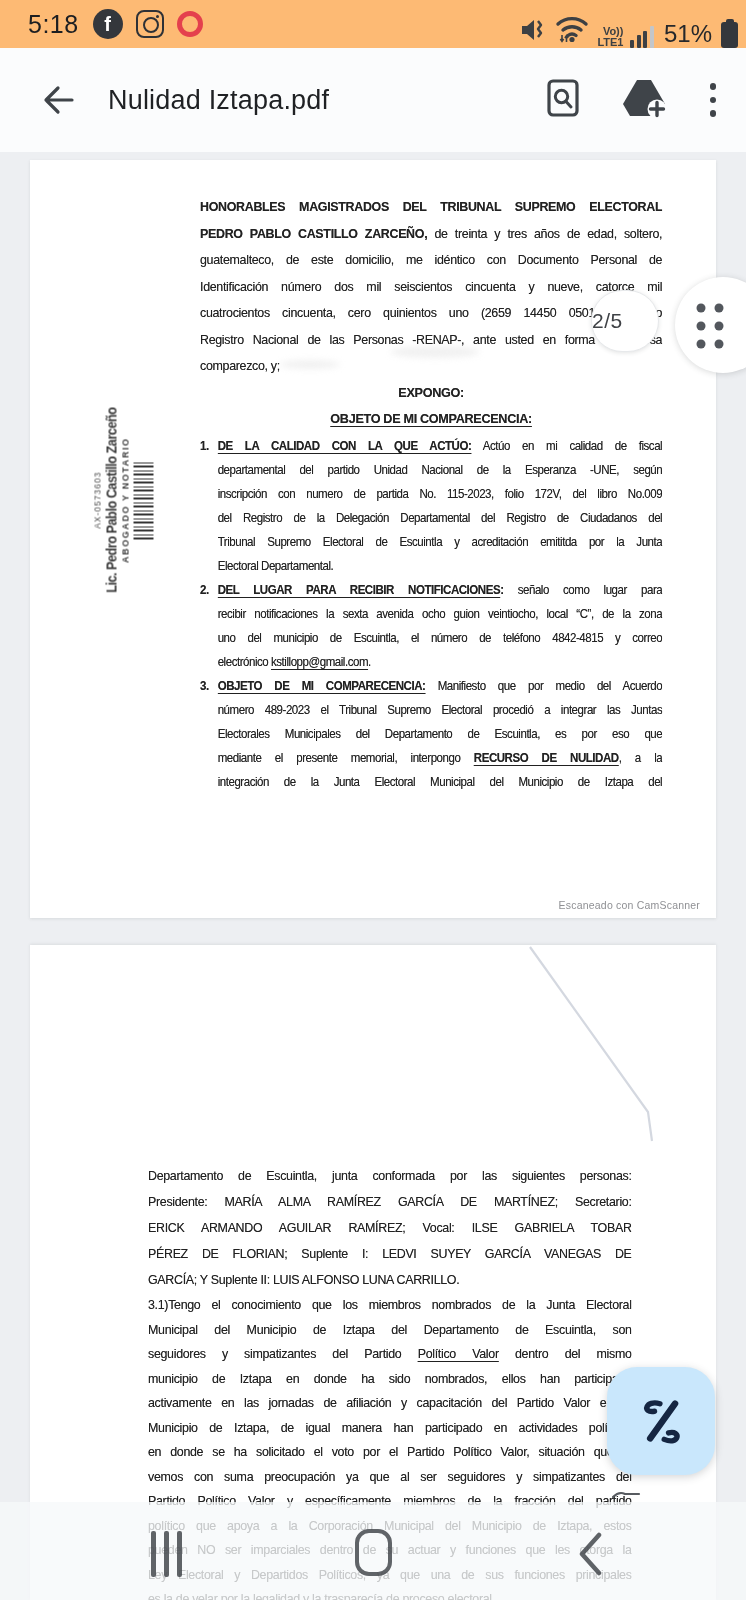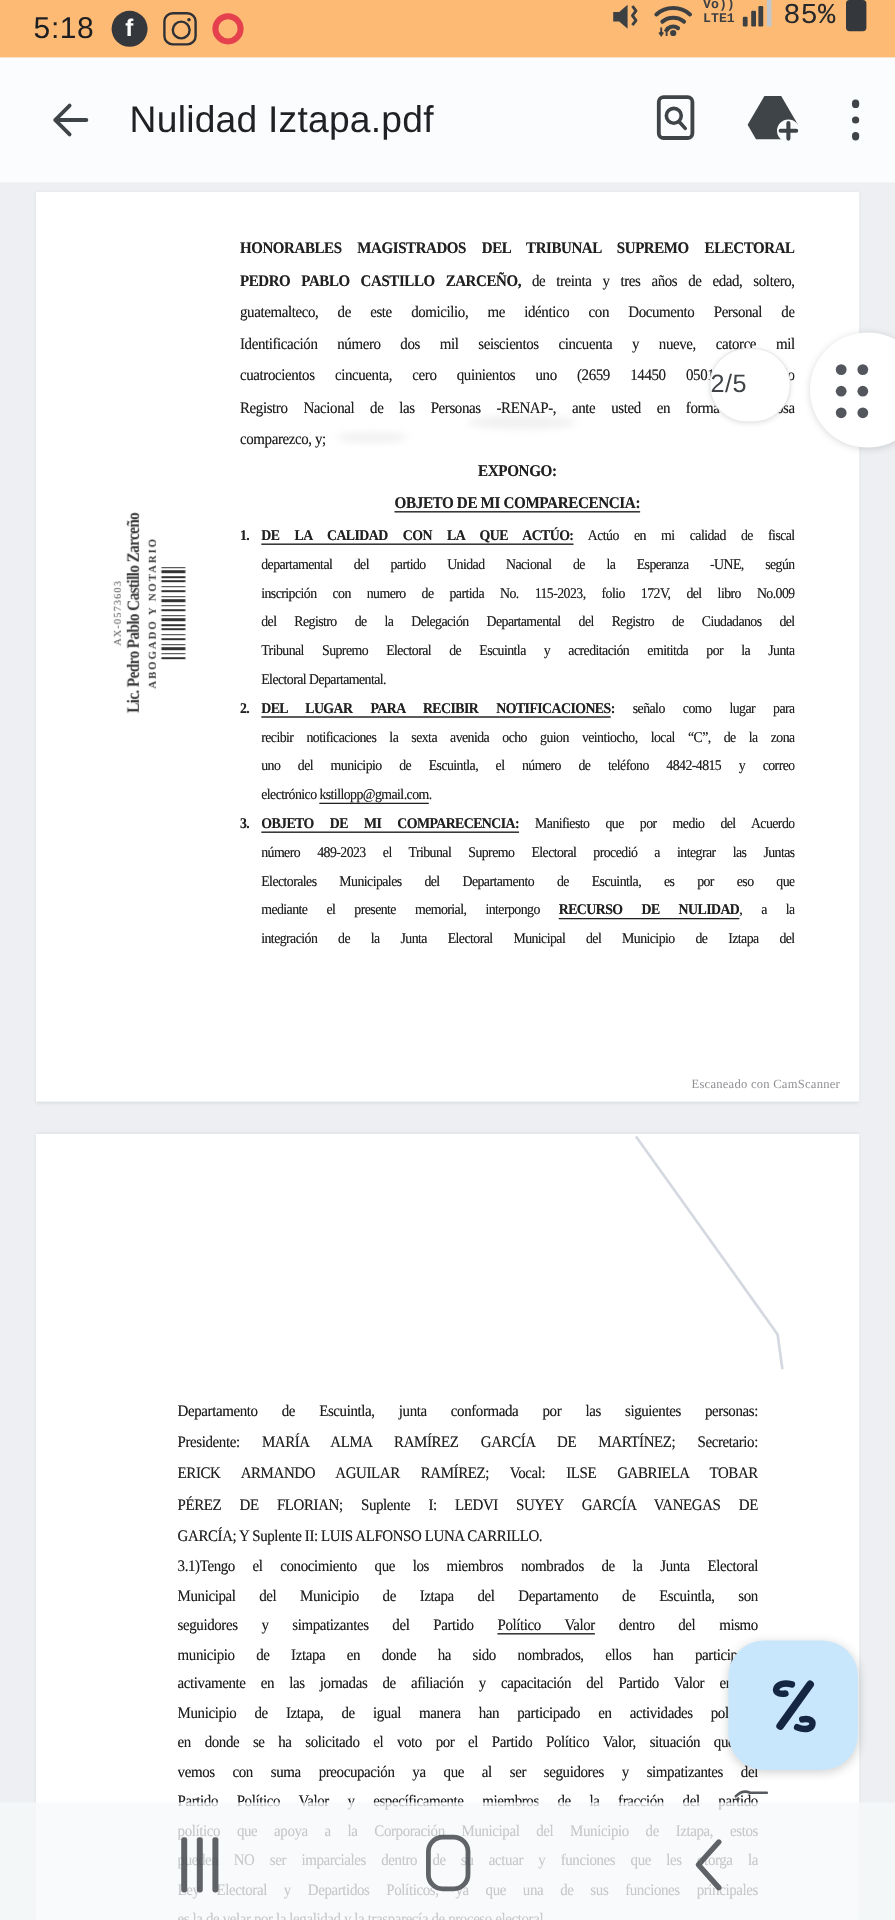--- a/index.html
+++ b/index.html
@@ -14,43 +14,43 @@
   .sb-app { margin-left:14px; display:flex; align-items:center; gap:13px; }
   .fb-badge { width:30px; height:30px; border-radius:50%; background:#34373c; color:#fff;
               display:flex; align-items:center; justify-content:center;
               font-size:20px; font-weight:700; }
   .ig-badge { width:28px; height:28px; border:2.6px solid #2e3136; border-radius:8px; position:relative; }
   .ig-badge::before { content:""; position:absolute; left:5px; top:5px; width:12px; height:12px;
                       border:2.6px solid #2e3136; border-radius:50%; }
   .ig-badge::after { content:""; position:absolute; right:2.5px; top:2.5px; width:3px; height:3px;
                      border-radius:50%; background:#2e3136; }
   .op-badge { width:26px; height:26px; border:5.5px solid #e4404d; border-radius:50%; }
-  .sb-right { position:absolute; right:24px; top:0; height:48px; display:flex; align-items:flex-start; gap:7px;font-family:Liberation Mono, monospace; }
+  .sb-right { position:absolute; right:8px; top:0; height:48px; display:flex; align-items:flex-end; gap:7px; }
   .volte { text-align:right; color:#3d4043; font-weight:700; font-size:11px; line-height:11px; }
   .sigbars { display:flex; align-items:flex-end; gap:2.5px; height:22px; }
   .sigbars i { display:block; width:4px; background:#3d4043; border-radius:1px; }
   .sb-pct { font-size:24px; color:#26282b; margin-left:3px; }
   .battery { width:17px; height:26px; background:#34373c; border-radius:3px; position:relative; margin-left:2px; }
   .battery::before { content:""; position:absolute; top:-3px; left:4.5px; width:8px; height:3px;
                      background:#34373c; border-radius:2px 2px 0 0; }
 
   
   .toolbar { position:absolute; left:0; top:48px; width:746px; height:104px; background:#fbfcfd;
              display:flex; align-items:center; }
   .tb-back { margin-left:36px; width:44px; height:44px; display:flex; align-items:center;
              justify-content:center; cursor:pointer; }
-  .tb-title { margin-left:28px; font-size:31px; color:#1f2124; letter-spacing:.2px;
+  .tb-title { margin-left:28px; font-size:27px; color:#1f2124; letter-spacing:.2px;
               white-space:nowrap; overflow:hidden; max-width:340px; }
   .tb-actions { position:absolute; right:30px; display:flex; align-items:center; gap:42px; }
   .dots-v { display:flex; flex-direction:column; gap:7px; }
   .dots-v i { width:6.5px; height:6.5px; border-radius:50%; background:#3f4449; }
 
   
   .page { position:absolute; left:30px; width:686px; background:#fff;
-          box-shadow:0 1px 3px rgba(60,64,67,.12);font-family:Liberation Serif, serif; }
+          box-shadow:0 1px 3px rgba(60,64,67,.12); }
   #page1 { top:160px; height:758px; }
   #page2 { top:945px; height:655px; box-shadow:0 -1px 3px rgba(60,64,67,.10); }
 
   .scan { color:#212121; text-shadow:0 0 .5px rgba(25,25,25,.5); }
   .tline { overflow:hidden; white-space:nowrap; }
   .tline.just { text-align:justify; text-align-last:justify; }
   .tline span.b { font-weight:700; }
   .tline span.u { text-decoration:underline; text-decoration-thickness:1.2px; text-underline-offset:2.5px; }
 
   .p1text { position:absolute; left:170px; top:34px; width:497px;
@@ -141,21 +141,21 @@
     <div class="volte">
       <div>Vo))</div>
       <div>LTE1</div>
     </div>
     <div class="sigbars">
       <i style="height:8px"></i>
         <i style="height:13px"></i>
         <i style="height:17px"></i>
       <i style="height:22px; background:#c3c6ca"></i>
     </div>
-    <div class="sb-pct">85%</div>
+    <div class="sb-pct">51%</div>
     <div class="battery"></div>
   </div>
 </div>
 
 <div class="toolbar">
   <div class="tb-back">
     <svg width="36" height="32" viewBox="0 0 36 32" fill="none">
       <path d="M18 4 L6 16 L18 28 M6 16 H32" stroke="#3f4449" stroke-width="3.2" stroke-linecap="round" stroke-linejoin="round"></path>
     </svg>
   </div>

